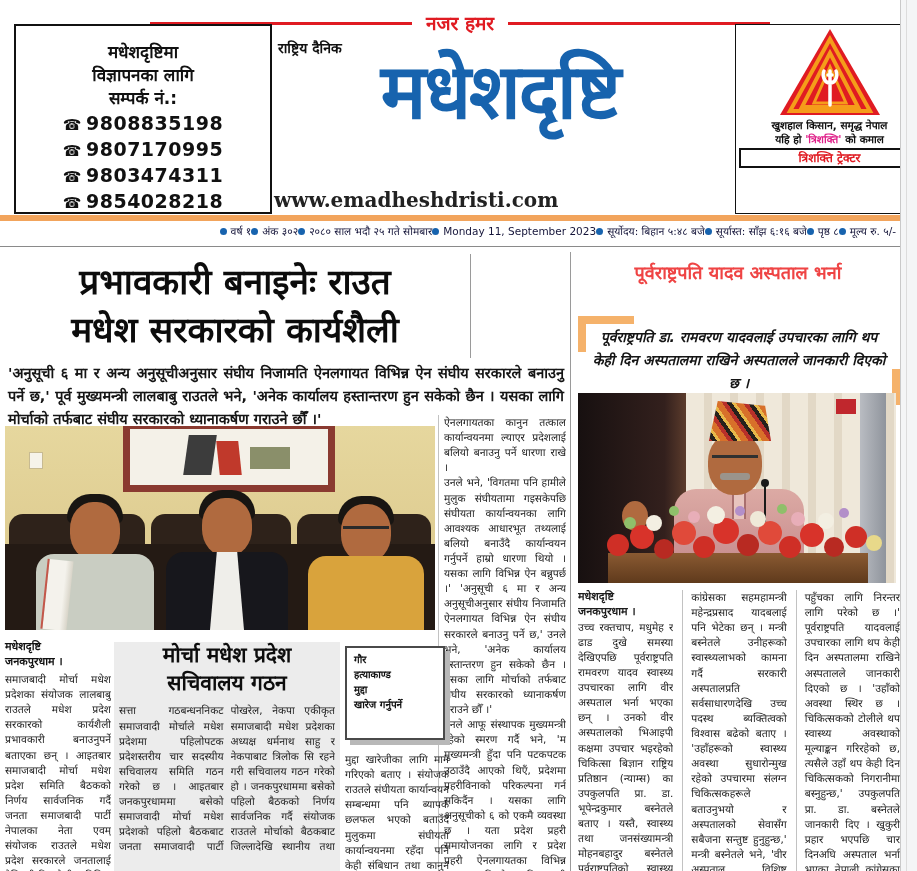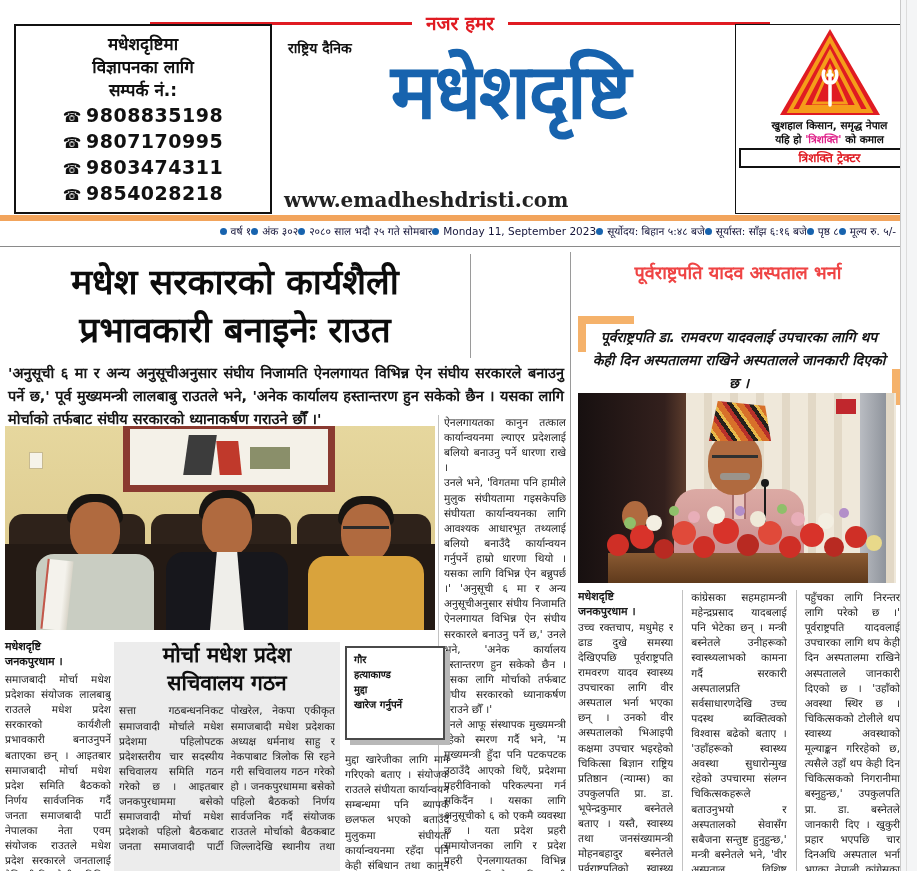--- a/index.html
+++ b/index.html
@@ -9,27 +9,27 @@
   
   .page-edge { position:absolute; left:900px; top:0; width:17px; height:871px; background:#f4f5f6; border-left:1px solid #c9c9c9; }
   .page-edge .inner-line { position:absolute; left:5px; top:0; width:1px; height:100%; background:#dcdcdc; }
 
   
   .tagline-row { position:absolute; top:10px; left:150px; width:620px; display:flex; align-items:center; gap:14px; }
   .tagline-row .rule { flex:1; height:3px; background:#e01b22; }
   .tagline-text { color:#e01b22; font-weight:bold; font-size:19px; white-space:nowrap; }
 
   
-  .ad-left { position:absolute; top:24px; left:14px; width:258px; height:190px; border:2px solid #111; text-align:center; padding-top:7px; }
+  .ad-left { position:absolute; top:24px; left:14px; width:258px; height:190px; border:2px solid #111; text-align:center; padding-top:15px; }
   .ad-left .l { font-size:17px; font-weight:bold; line-height:1.35; }
   .phone-row { font-size:19px; font-weight:bold; letter-spacing:0.5px; line-height:1.38; white-space:nowrap; }
   .phone-row .ph-ic { font-size:15px; margin-right:4px; }
 
   
-  .masthead { position:absolute; top:24px; left:284px; width:452px; height:190px; }
+  .masthead { position:absolute; top:24px; left:274px; width:452px; height:190px; }
   .daily-label { position:absolute; top:14px; left:4px; font-size:14px; font-weight:bold; color:#111; }
   .mast-title { position:absolute; top:26px; left:0; width:100%; text-align:center; font-size:76px; font-weight:bold; color:#1763ae; letter-spacing:-2px; line-height:1.1; white-space:nowrap; }
   .mast-bottom { position:absolute; bottom:2px; left:0; width:100%; display:flex; justify-content:space-between; align-items:flex-end; }
   .mast-web { font-family:"DejaVu Serif", serif; font-size:20px; font-weight:bold; color:#222; }
   .mast-eng { font-size:16px; color:#111; }
 
   
   .ad-right { position:absolute; top:24px; left:735px; width:189px; height:190px; border:1px solid #111; text-align:center; padding-top:2px; }
   .ad-right svg { display:block; margin:0 auto; }
   .ad-right .s1 { font-size:10.5px; font-weight:bold; line-height:1.3; }
@@ -194,22 +194,22 @@
         <span>मूल्य रु. ५/-</span>
       </span>
   </div>
   <div class="hrule-top"></div>
 
   <div class="vrule-mid"></div>
   <div class="vrule-head"></div>
   <div class="vrule-c5"></div>
 
   <div class="lead-headline">
+    <div>प्रभावकारी बनाइनेः राउत</div>
     <div>मधेश सरकारको कार्यशैली</div>
-    <div>प्रभावकारी बनाइनेः राउत</div>
   </div>
   <div class="lead-deck">'अनुसूची ६ मा र अन्य अनुसूचीअनुसार संघीय निजामति ऐनलगायत विभिन्न ऐन संघीय सरकारले बनाउनु पर्ने छ,' पूर्व मुख्यमन्त्री लालबाबु राउतले  भने, 'अनेक कार्यालय हस्तान्तरण हुन सकेको छैन । यसका लागि मोर्चाको तर्फबाट संघीय सरकारको ध्यानाकर्षण गराउने छौँ ।'</div>
 
   <div class="photo-left">
     <div class="pl-switch"></div>
     <div class="pl-frame">
       <span class="pl-art-a"></span>
       <span class="pl-art-b"></span>
       <span class="pl-art-c"></span>
     </div>

